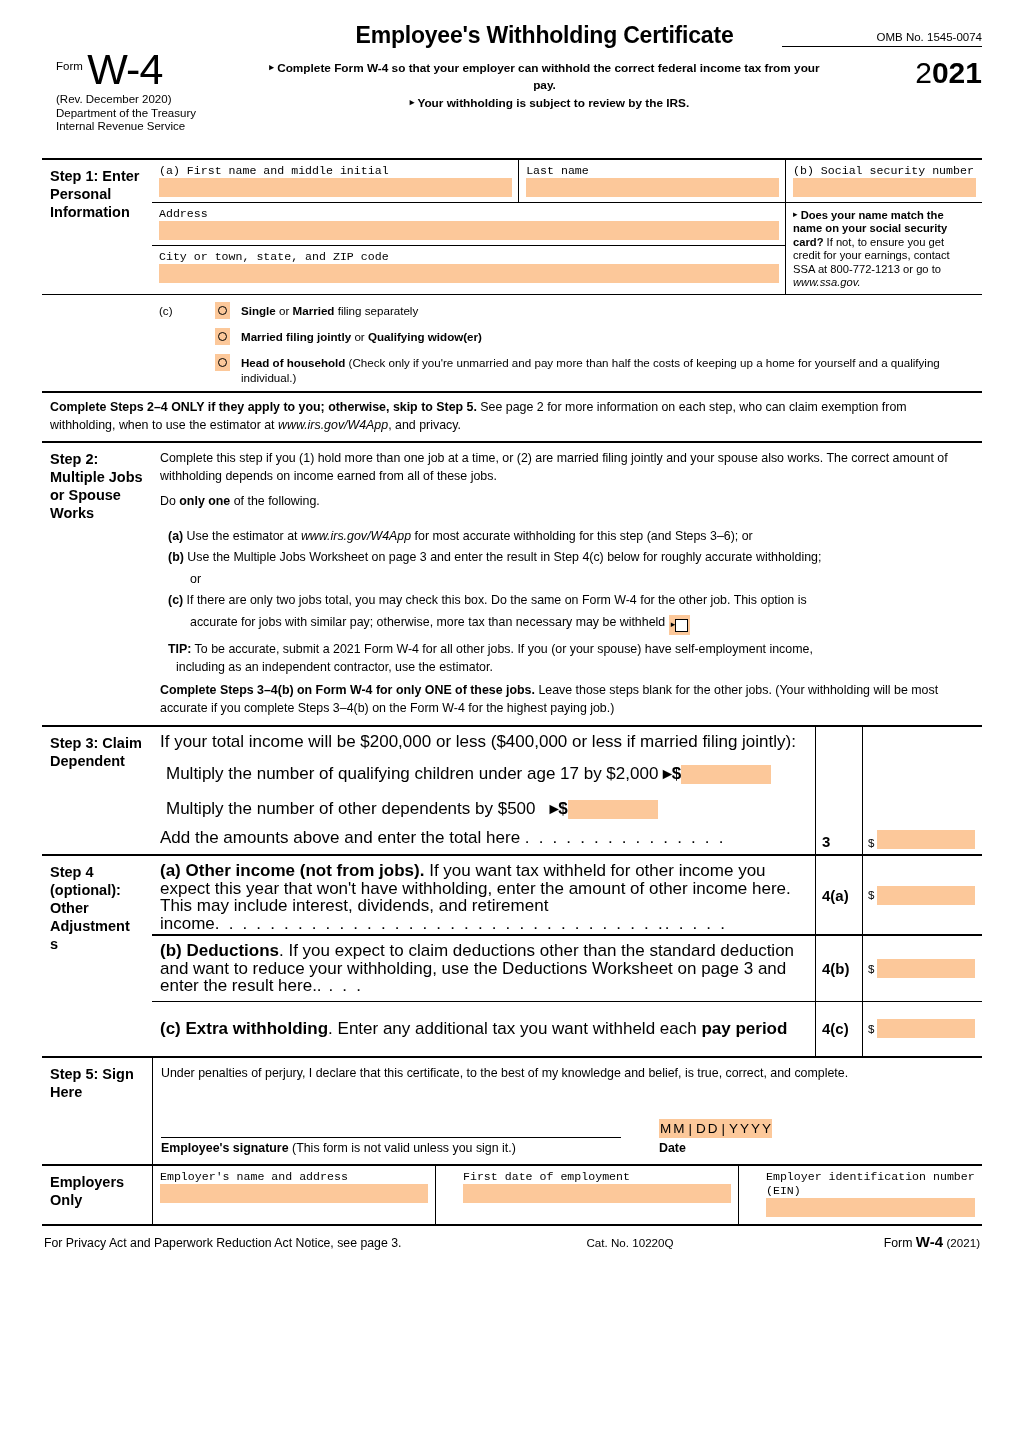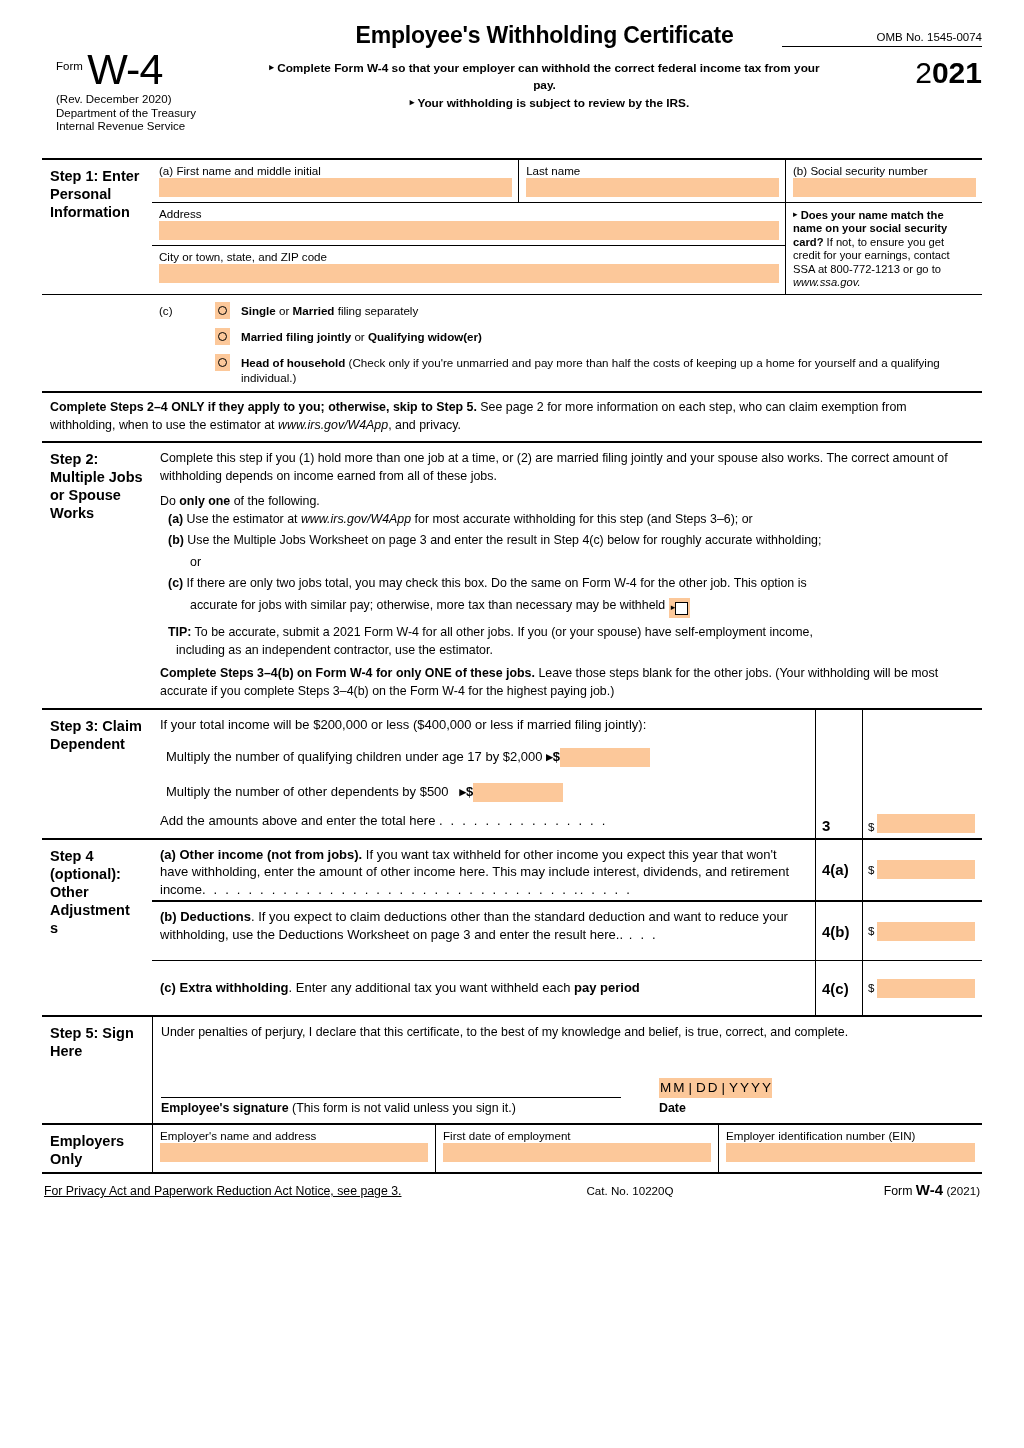--- a/index.html
+++ b/index.html
@@ -136,21 +136,21 @@
   .s1-left { flex: 1 1 auto; }
   .s1-right {
     width: 196px;
     flex: 0 0 196px;
     border-left: 1.2px solid #000;
   }
   .cell {
     padding: 4px 6px 5px 7px;
     box-sizing: border-box;
   }
-  .cell-label { font-size: 11.6px; line-height: 14px; }
+  .cell-label { font-size: 11.6px; line-height: 14px; font-family: Liberation Mono, monospace; }
   .namerow { display: flex; }
   .namerow .c-first { flex: 1 1 58%; border-right: 1.2px solid #000; }
   .namerow .c-last  { flex: 1 1 42%; }
   .ssn-note {
     font-size: 11.2px;
     line-height: 13.4px;
     padding: 5px 8px 5px 7px;
   }
 
   
@@ -193,21 +193,21 @@
 
   
   .s2-body {
     flex: 1 1 auto;
     font-size: 12.4px;
     line-height: 17.5px;
     padding: 7px 8px 8px 8px;
     box-sizing: border-box;
   }
   .p { margin: 0 0 8px 0; }
-  .p.tight { margin-bottom: 0; }
+  .p.tight { margin-bottom: 17px; }
   .hang {
     padding-left: 30px;
     text-indent: -22px;
     margin: 0 0 4px 0;
   }
   .hang2 { padding-left: 30px; margin: 0 0 4px 0; }
   .tipline { padding-left: 8px; text-indent: 0; margin: 6px 0 6px 0; }
   .tipline .ind { display:block; padding-left: 8px; }
   .chk-hl {
     display: inline-block;
@@ -220,21 +220,21 @@
     width: 11px;
     height: 11px;
     border: 1.3px solid #000;
     background: #fff;
     vertical-align: middle;
   }
 
   
   .s34-text {
     flex: 1 1 auto;
-    font-size: 13px;
+    font-size: 17px;
     line-height: 17.5px;
     padding: 6px 8px 6px 8px;
     box-sizing: border-box;
   }
   .col-num {
     width: 47px;
     flex: 0 0 47px;
     border-left: 1.2px solid #000;
     font-size: 15px;
     font-weight: bold;
@@ -291,37 +291,37 @@
   .date-mask { margin-bottom: 2px; font-size: 13.5px; letter-spacing: 0; }
   .date-mask span {
     background: #fcc89a;
     display: inline-block;
     padding: 1px 1px;
   }
   .date-mask .sep { background: #fcc89a; padding: 1px 3px; }
   .date-cap { font-size: 12.4px; font-weight: bold; }
 
   
-  .emp-body { flex: 1 1 auto; display: flex; border-left: 1.2px solid #000;}
+  .emp-body { flex: 1 1 auto; display: flex; border-left: 1.2px solid #000; gap: 20px;}
   .emp-cell {
     padding: 4px 7px 7px 7px;
     box-sizing: border-box;
   }
   .emp-1 { flex: 0 0 283px; border-right: 1.2px solid #000; }
   .emp-2 { flex: 0 0 283px; border-right: 1.2px solid #000; }
   .emp-3 { flex: 1 1 auto; }
 
   
   .footer {
     display: flex;
     align-items: baseline;
     padding: 7px 2px 0 2px;
     font-size: 12.3px;
   }
-  .ft-l { flex: 1 1 auto; text-decoration: underline; }
+  .ft-l { flex: 1 1 auto; }
   .ft-c { flex: 0 0 300px; text-align: center; font-size: 11.6px;}
   .ft-r { flex: 0 0 200px; text-align: right; }
   .ft-r .w4s { font-size: 15px; font-weight: bold; }
   .ft-r .yr { font-size: 11.6px; }
 </style>
 </head>
 <body>
 
 <div class="page">
 

